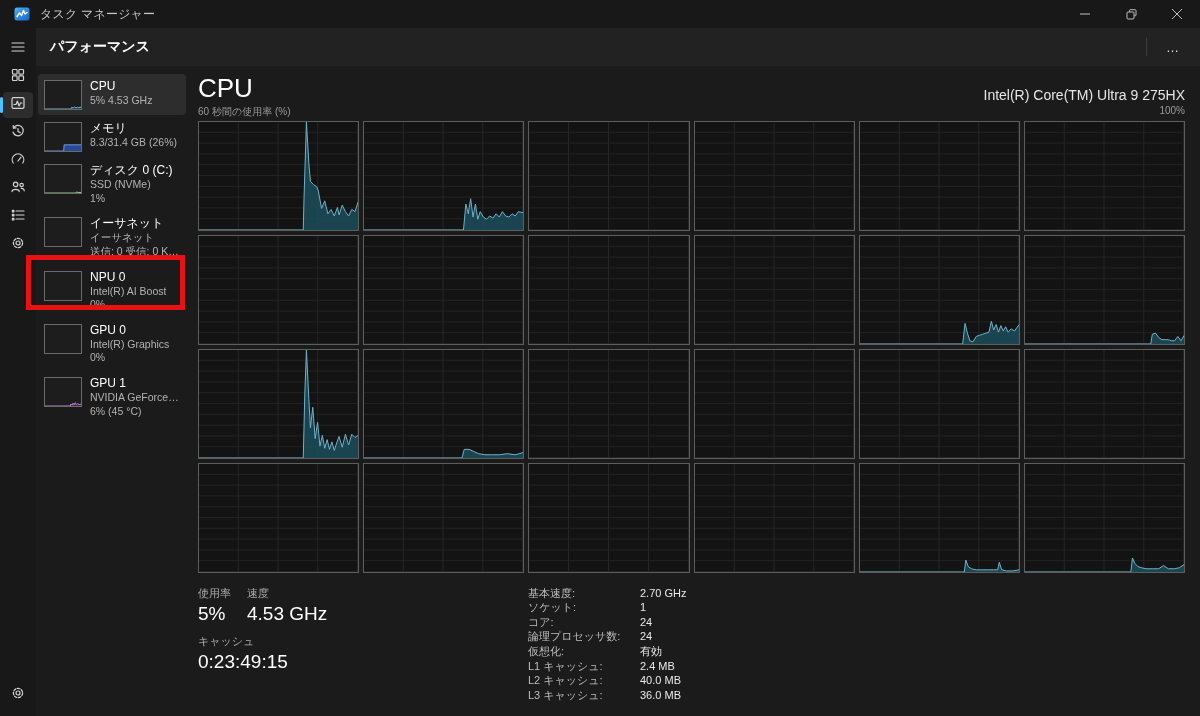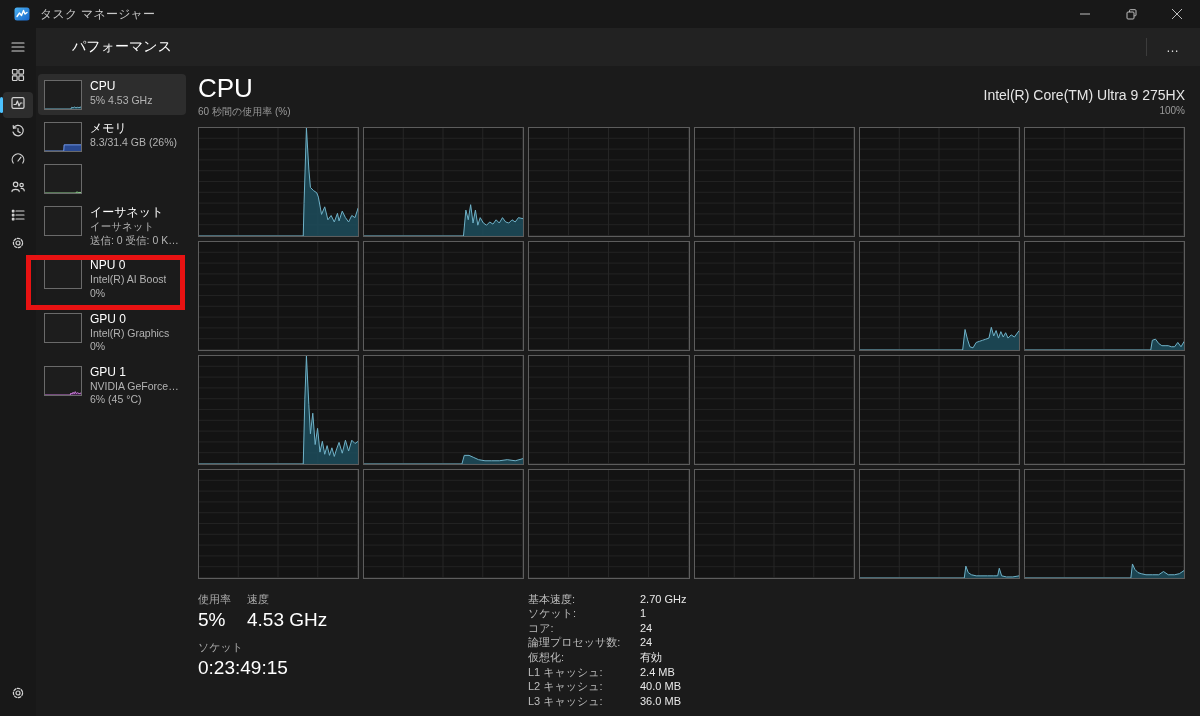--- a/index.html
+++ b/index.html
@@ -21,21 +21,21 @@
   .rail { width:36px; background:#181818; display:flex; flex-direction:column; align-items:center; padding-top:8px; flex:0 0 auto; position:relative; }
   .rail-btn { width:30px; height:26px; margin-bottom:2px; border-radius:4px; display:flex; align-items:center; justify-content:center; position:relative; }
   .rail-btn.selected { background:#2d2d2d; }
   .rail-btn.selected::before { content:""; position:absolute; left:-3px; top:5px; width:3px; height:16px; border-radius:2px; background:#4cc2ff; }
   .rail-btn svg { stroke:#d4d4d4; fill:none; stroke-width:1.2; stroke-linecap:round; stroke-linejoin:round; }
   .rail-spacer { flex:1; }
   .rail-settings { margin-bottom:8px; }
 
   .content { flex:1; display:flex; flex-direction:column; min-width:0; }
   .content-header { height:38px; background:#222222; display:flex; align-items:center; padding:0 10px 0 14px; flex:0 0 auto; }
-  .page-title { font-size:14px; font-weight:normal; color:#ffffff;margin-left:22px; }
+  .page-title { font-size:14px; font-weight:bold; color:#ffffff; }
   .header-right { margin-left:auto; display:flex; align-items:center; gap:4px; }
   .run-task-btn { display:flex; align-items:center; gap:7px; background:#2b2b2b; border:1px solid #3a3a3a; border-radius:4px; padding:5px 11px; font-size:12px; color:#e8e8e8; }
   .run-task-btn svg { stroke:#e0e0e0; fill:none; stroke-width:1.2; }
   .header-sep { width:1px; height:18px; background:#3c3c3c; margin:0 5px; }
   .more-btn { font-size:13px; color:#dcdcdc; padding:4px 10px; border-radius:4px; letter-spacing:1px; }
 
   .content-main { flex:1; display:flex; min-height:0; background:#1b1b1b; }
 
   
   .perf-list { width:152px; flex:0 0 auto; padding:8px 2px 0 2px; overflow:hidden; }
@@ -49,21 +49,21 @@
   .perf-sub:empty { display:none; }
 
   
   .annotation-box { position:absolute; left:26px; top:255px; width:159px; height:55px; border:5px solid #e81212; z-index:20; pointer-events:none; }
 
   
   .detail { flex:1; min-width:0; padding:8px 15px 0 10px; display:flex; flex-direction:column; }
   .detail-head { display:flex; align-items:flex-end; justify-content:space-between; margin-bottom:2px; }
   .detail-title { font-size:26px; font-weight:400; color:#ffffff; line-height:1.1; }
   .chip-name { font-size:14px; color:#e6e6e6; }
-  .graph-caption-row { display:flex; justify-content:space-between; font-size:10px; color:#9a9a9a; margin-bottom:8px; }
+  .graph-caption-row { display:flex; justify-content:space-between; font-size:10px; color:#9a9a9a; margin-bottom:2px; }
 
   .core-grid { display:grid; grid-template-columns:repeat(6,1fr); grid-template-rows:repeat(4,110px); gap:4px; }
   .core-cell { position:relative; background:#131313; border:1px solid #5d5d5d; overflow:hidden;
     background-image:
       linear-gradient(to left, #252525 1px, transparent 1px),
       linear-gradient(to top, #222222 1px, transparent 1px);
     background-size:25% 100%, 100% 10%; }
   .core-cell svg { position:absolute; inset:0; width:100%; height:100%; }
 
   
@@ -223,20 +223,25 @@
               <div class="perf-sub">8.3/31.4 GB (26%)</div>
 
             </div>
           </div>
 
           <div class="perf-item">
             <div class="thumb"><span></span><svg viewBox="0 0 100 100" preserveAspectRatio="none" style="position: absolute; inset: 0px; width: 100%; height: 100%;">
                   <path d="M0.00,100.00 L86.00,100.00 L88.00,96.00 L92.00,98.00 L100.00,98.00 L100,100 Z" fill="#2c4f2c" fill-opacity="0.9" stroke="none"></path>
                   <path d="M0.00,100.00 L86.00,100.00 L88.00,96.00 L92.00,98.00 L100.00,98.00" fill="none" stroke="#8fd18f" stroke-width="1" vector-effect="non-scaling-stroke"></path>
                 </svg></div>
+            <div class="perf-text">
+              <div class="perf-title">ディスク 0 (C:)</div>
+              <div class="perf-sub">SSD (NVMe)</div>
+              <div class="perf-sub">1%</div>
+            </div>
           </div>
 
           <div class="perf-item">
             <div class="thumb"><span></span></div>
             <div class="perf-text">
               <div class="perf-title">イーサネット</div>
               <div class="perf-sub">イーサネット</div>
               <div class="perf-sub">送信: 0 受信: 0 Kbps</div>
             </div>
           </div>
@@ -356,21 +361,21 @@
                   <div class="lbl">使用率</div>
                   <div class="val">5%</div>
                 </div>
                 <div class="stat-cell">
                   <div class="lbl">速度</div>
                   <div class="val">4.53 GHz</div>
                 </div>
               </div>
               <div class="stat-group">
                 <div class="stat-cell">
-                  <div class="lbl">ソケット</div>
+                  <div class="lbl">キャッシュ</div>
                   <div class="val">0:23:49:15</div>
                 </div>
               </div>
             </div>
 
             <div class="stats-right">
               <div class="kv">
                   <span class="k">基本速度:</span>
                   <span class="v">2.70 GHz</span>
                 </div>

